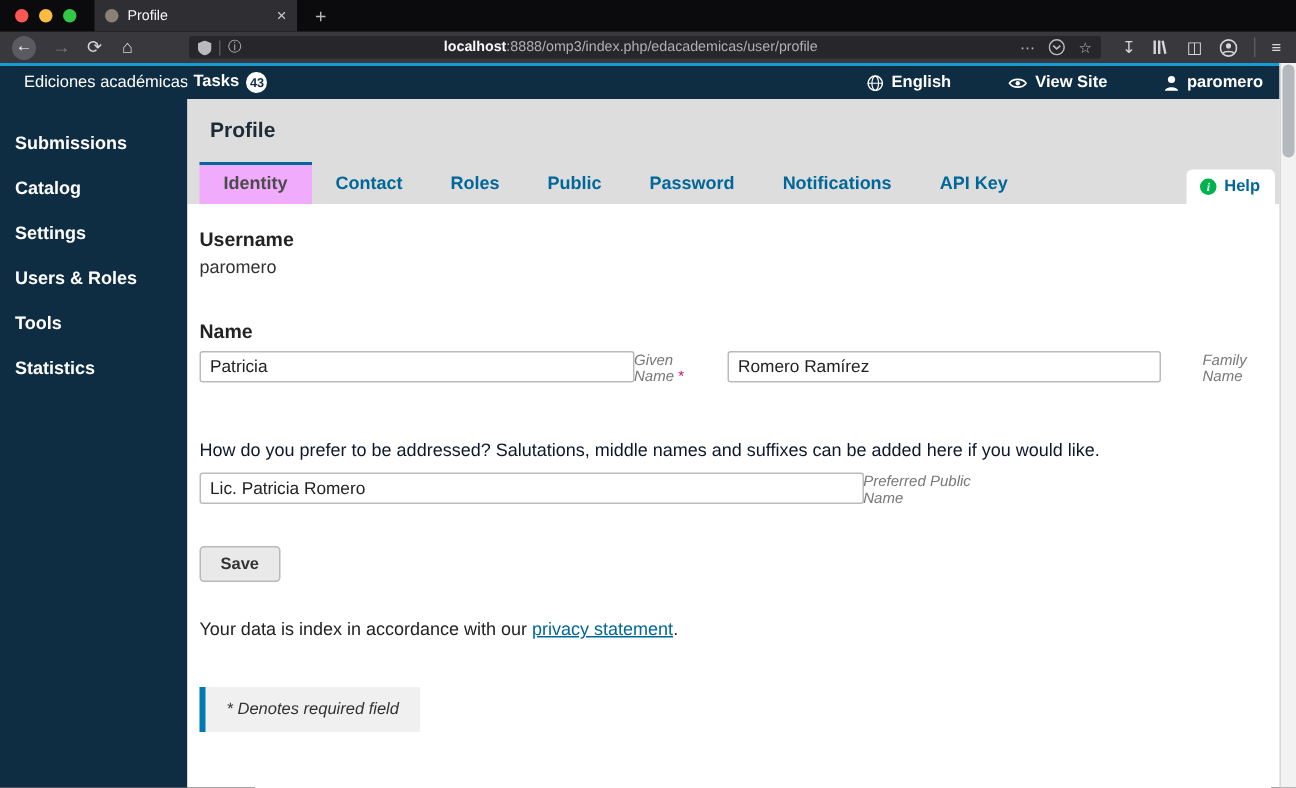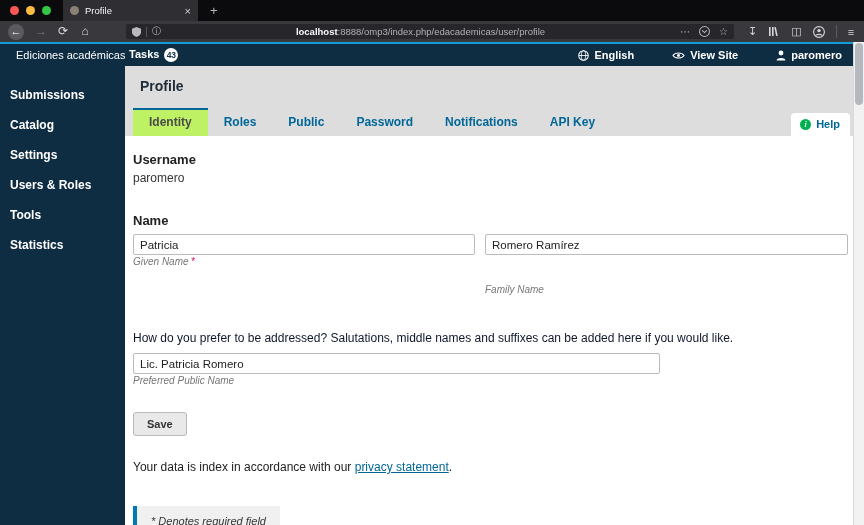--- a/index.html
+++ b/index.html
@@ -55,33 +55,33 @@
     border-bottom:2px solid #fff; padding-bottom:1px; }
   .logo-sub { font-size:6.3px; letter-spacing:1.1px; margin-top:3px; white-space:nowrap; }
   .side-menu { list-style:none; margin-top:14px; }
   .side-menu li { padding:8px 0 8px 10px; font-size:12px; font-weight:bold; cursor:pointer; }
 
   .main { flex:1; display:flex; flex-direction:column; min-width:0; background:#ddd; }
   .page-header { background:#ddd; padding:12px 0 0 0; position:relative; flex:0 0 auto; }
   .page-title { font-size:14px; font-weight:bold; color:#1d2b36; padding:0 0 14px 15px; }
   .tabrow { display:flex; align-items:flex-end; padding-left:8px; position:relative; }
   .tab { font-size:12px; font-weight:bold; color:#006798; padding:7px 16px 7px 16px; cursor:pointer; }
-  .tab.active { background:#bef264; color:#4b4b4b; border-top:2px solid #006798; padding-top:5px; }
+  .tab.active { background:#f0abfc; color:#4b4b4b; border-top:2px solid #006798; padding-top:5px; }
   .help-tab { position:absolute; right:14px; bottom:0; background:#fff; border-radius:4px 4px 0 0;
     padding:5px 10px 6px 9px; display:flex; align-items:center; gap:5px; font-size:11px; font-weight:bold;
     color:#006798; cursor:pointer; }
   .help-dot { width:11px; height:11px; border-radius:50%; background:#00b24e; color:#fff; font-size:8px;
     line-height:11px; text-align:center; font-style:italic; font-family:"Liberation Serif", serif; }
 
   .content { flex:1; background:#fff; padding:16px 16px 0 8px; overflow:hidden; }
   .fieldgroup-label { font-size:13px; font-weight:bold; color:#222; }
   .static-value { font-size:12px; color:#333; margin-top:4px; }
   .section { margin-top:28px; }
   .name-row { display:flex; gap:10px; margin-top:6px; }
-  .field { display:flex; flex-direction:column; }
+  .field { display:flex; flex-direction:row; }
   .f-given { width:342px; } .f-family { flex:1;gap:28px; }
   input[type="text"] { height:21px; border:1px solid #bbb; border-radius:2px; font-size:11.5px;
     padding:0 6px; color:#222; font-family:"Liberation Sans", sans-serif; width:100%; }
   .sub-label { font-size:10px; font-style:italic; color:#777; margin-top:1px; }
   .req-star { color:#d00a6c; font-style:normal; }
   .hint { font-size:12px; color:#0f172a; margin-top:36px; }
   .pref-field { width:527px; margin-top:8px; }
   .save-btn { margin-top:26px; background:#e9e9e9; border:1px solid #b9b9b9; border-radius:3px;
     font-size:11px; font-weight:bold; color:#333; padding:5px 13px; cursor:pointer;
     font-family:"Liberation Sans", sans-serif; display:inline-block; }
@@ -200,20 +200,21 @@
           <li>Tools</li>
           <li>Statistics</li>
         </ul>
       </div>
 
       <div class="main">
         <div class="page-header">
           <div class="page-title">Profile</div>
           <div class="tabrow">
             <span class="tab active">Identity</span>
+            <span class="tab">Contact</span>
             <span class="tab">Roles</span>
             <span class="tab">Public</span>
             <span class="tab">Password</span>
             <span class="tab">Notifications</span>
             <span class="tab">API Key</span>
             <span class="help-tab">
               <span class="help-dot">i</span>
               <span>Help</span>
             </span>
           </div>

